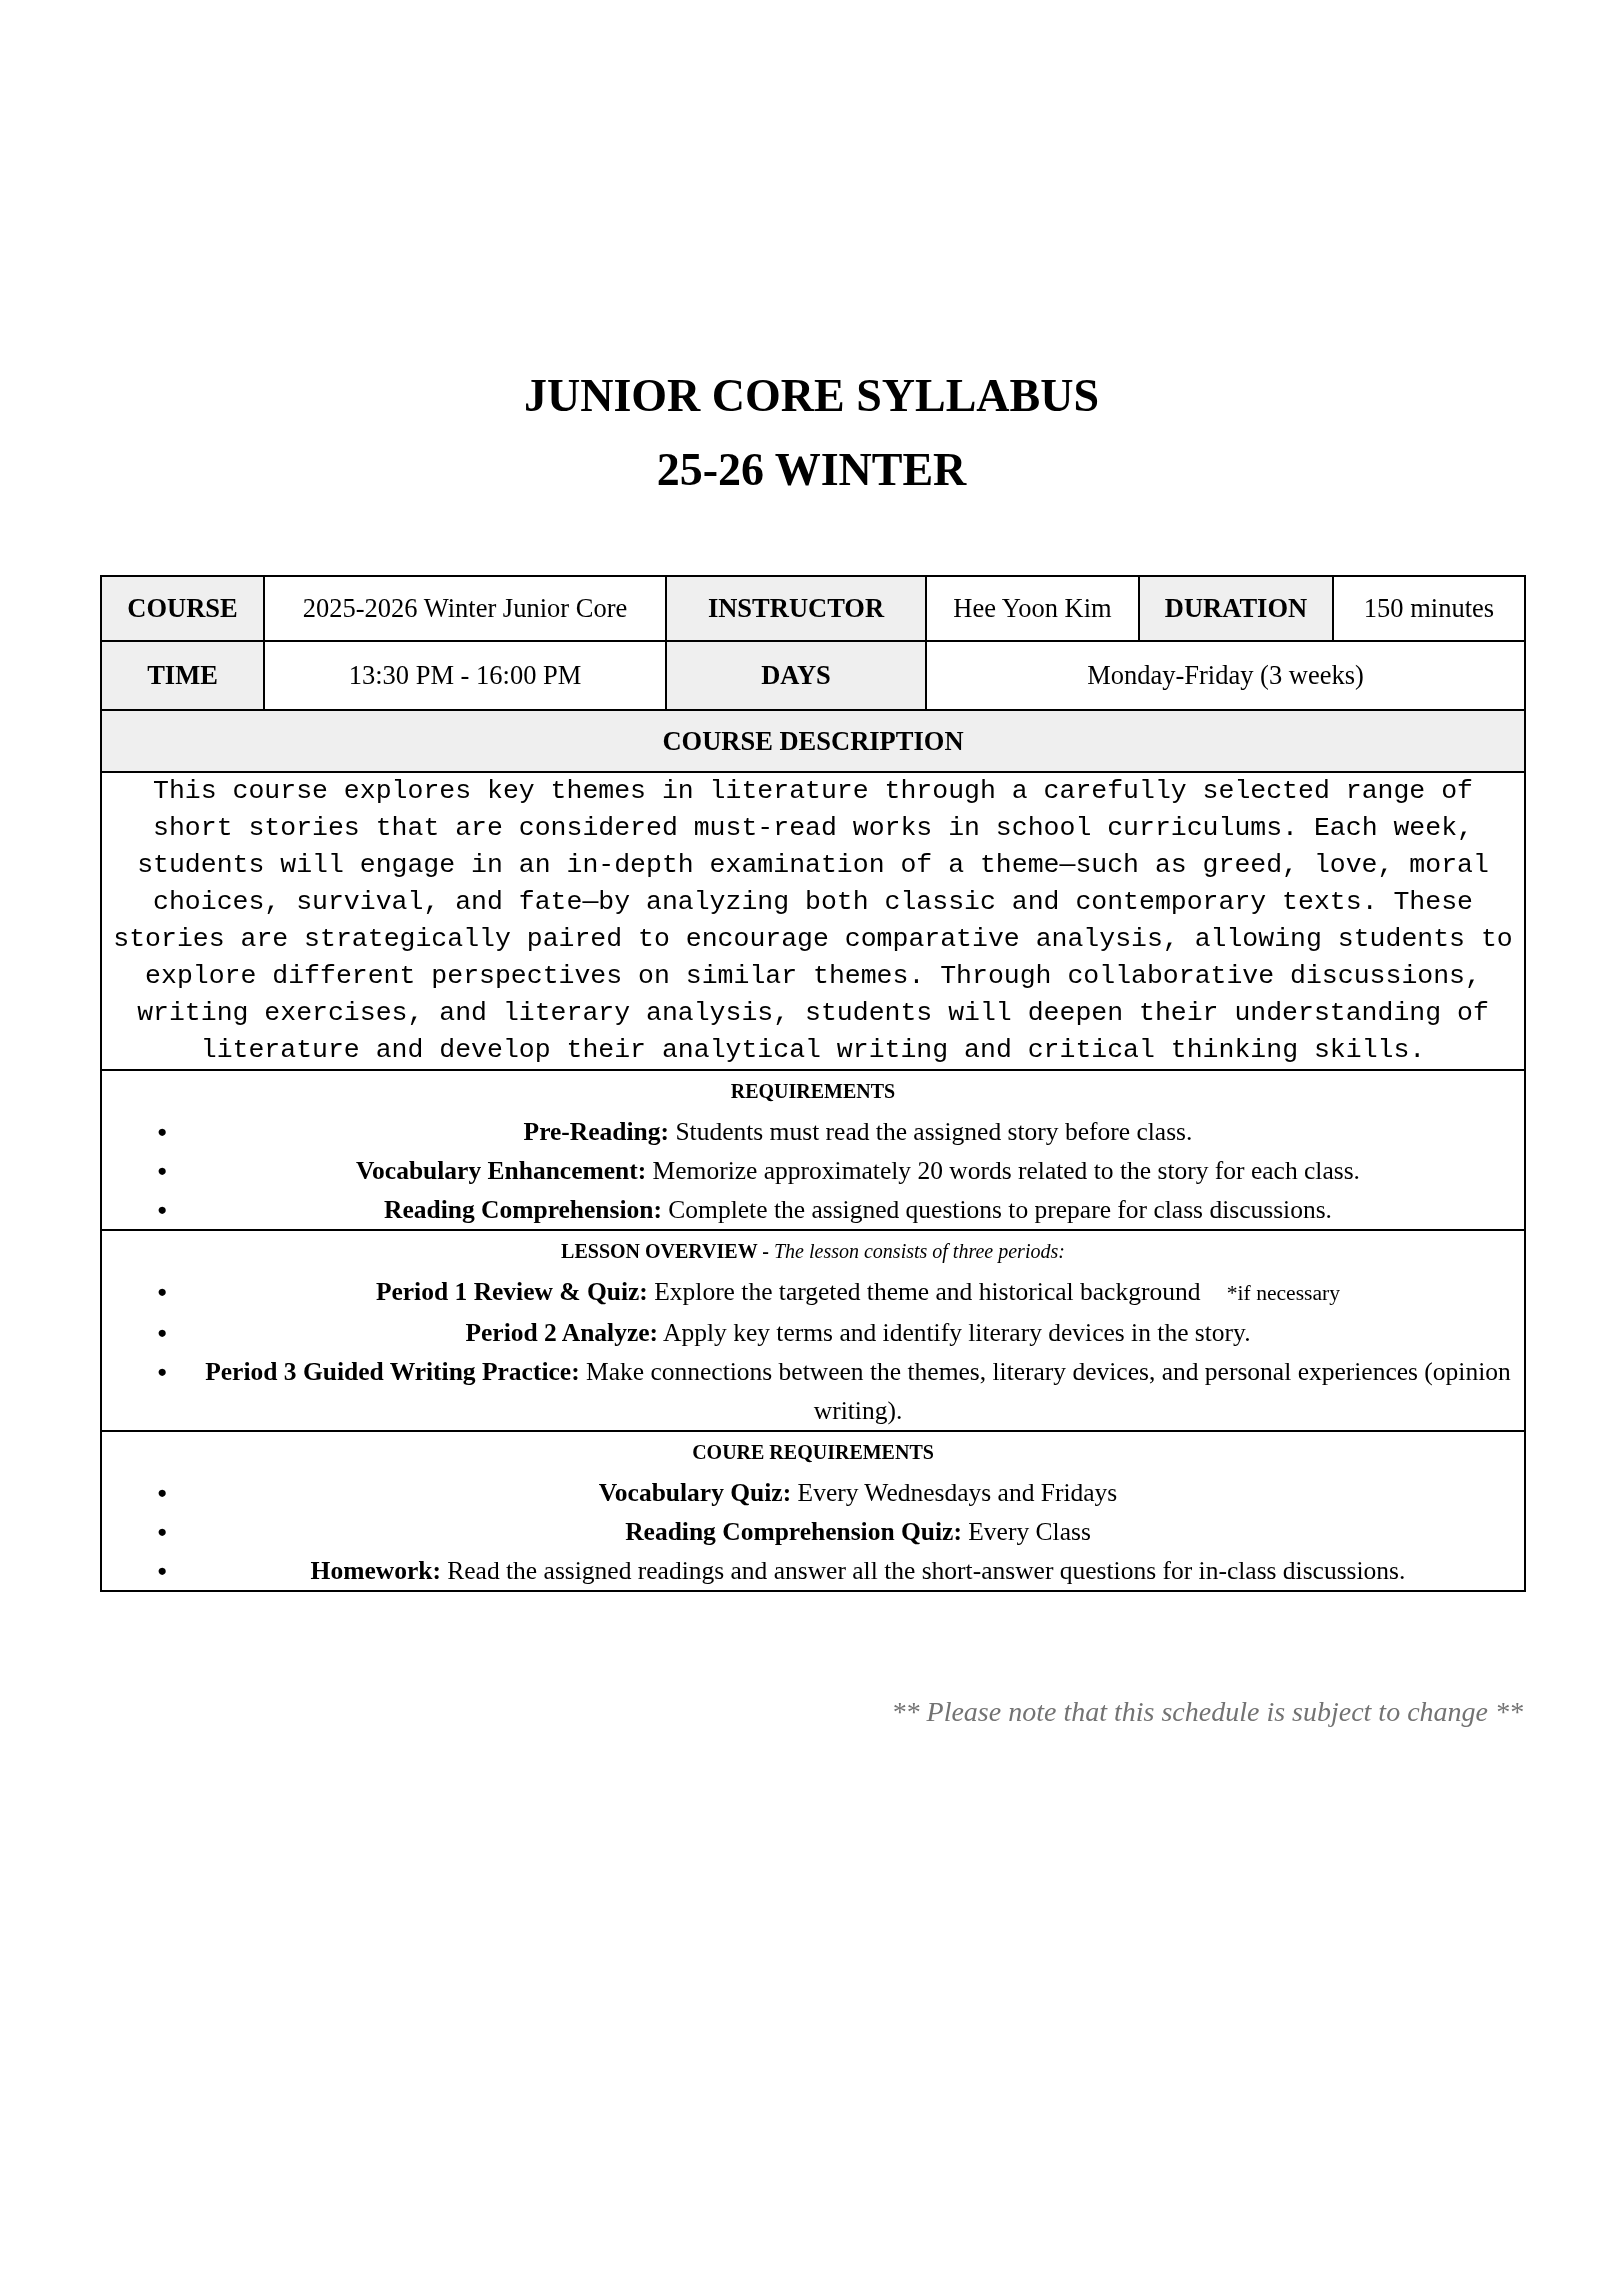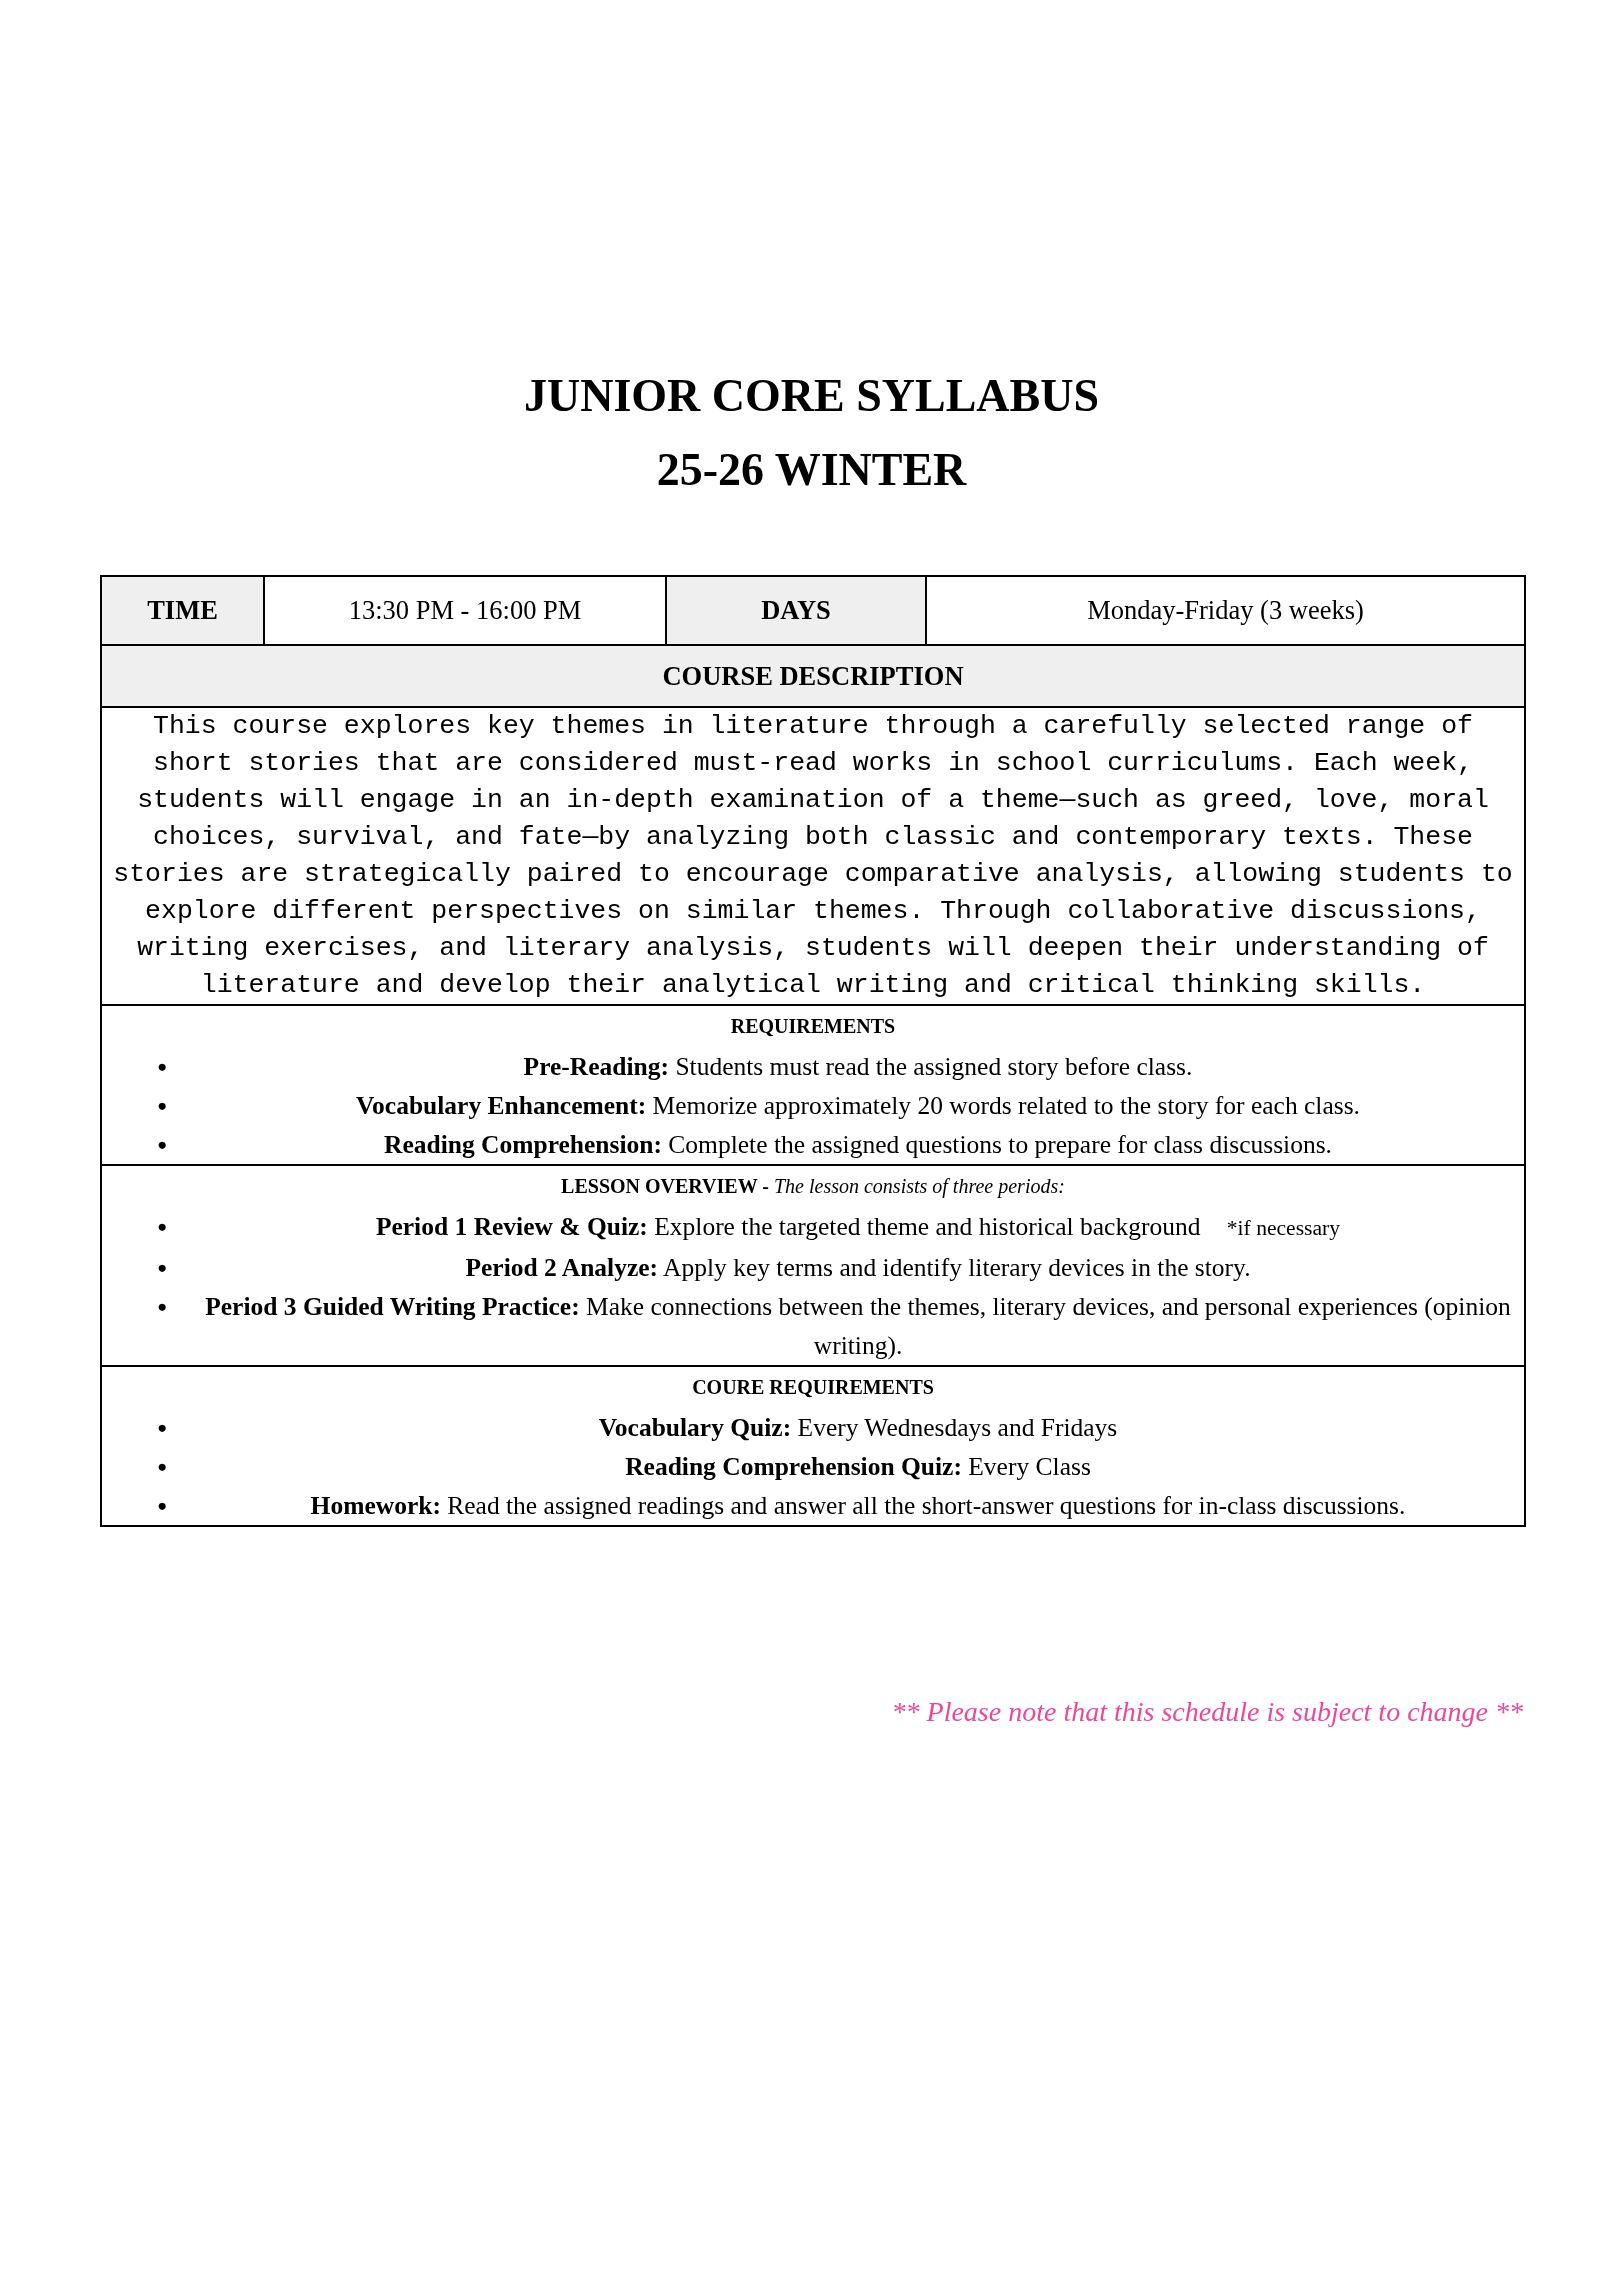--- a/index.html
+++ b/index.html
@@ -98,21 +98,21 @@
 
   
   .footer-note {
     position: absolute;
     top: 1696px;
     left: 100px;
     width: 1423px;
     text-align: right;
     font-style: italic;
     font-size: 28px;
-    color: #ec4899;
+    color: #737373;
   }
 
   
   .page-number {
     position: absolute;
     top: 2152px;
     left: 100px;
     width: 1423px;
     text-align: right;
     font-size: 24.5px;
@@ -132,20 +132,28 @@
     <table class="doc-table">
       <colgroup>
         <col style="width:163px">
         <col style="width:402px">
         <col style="width:260px">
         <col style="width:213px">
         <col style="width:194px">
         <col style="width:192px">
       </colgroup>
       <tbody>
+        <tr class="row-1">
+          <td class="hdr">COURSE</td>
+          <td>2025-2026 Winter Junior Core</td>
+          <td class="hdr">INSTRUCTOR</td>
+          <td>Hee Yoon Kim</td>
+          <td class="hdr">DURATION</td>
+          <td>150 minutes</td>
+        </tr>
         <tr class="row-2">
           <td class="hdr">TIME</td>
           <td>13:30 PM - 16:00 PM</td>
           <td class="hdr">DAYS</td>
           <td colspan="3">Monday-Friday (3 weeks)</td>
         </tr>
         <tr class="row-desc-hdr">
           <td colspan="6" class="hdr">COURSE DESCRIPTION</td>
         </tr>
         <tr>

